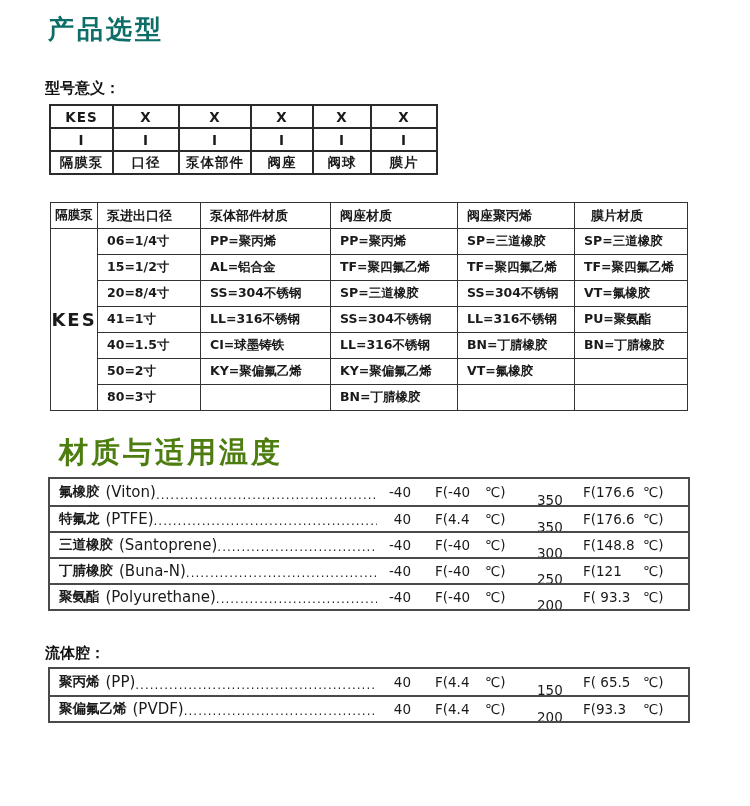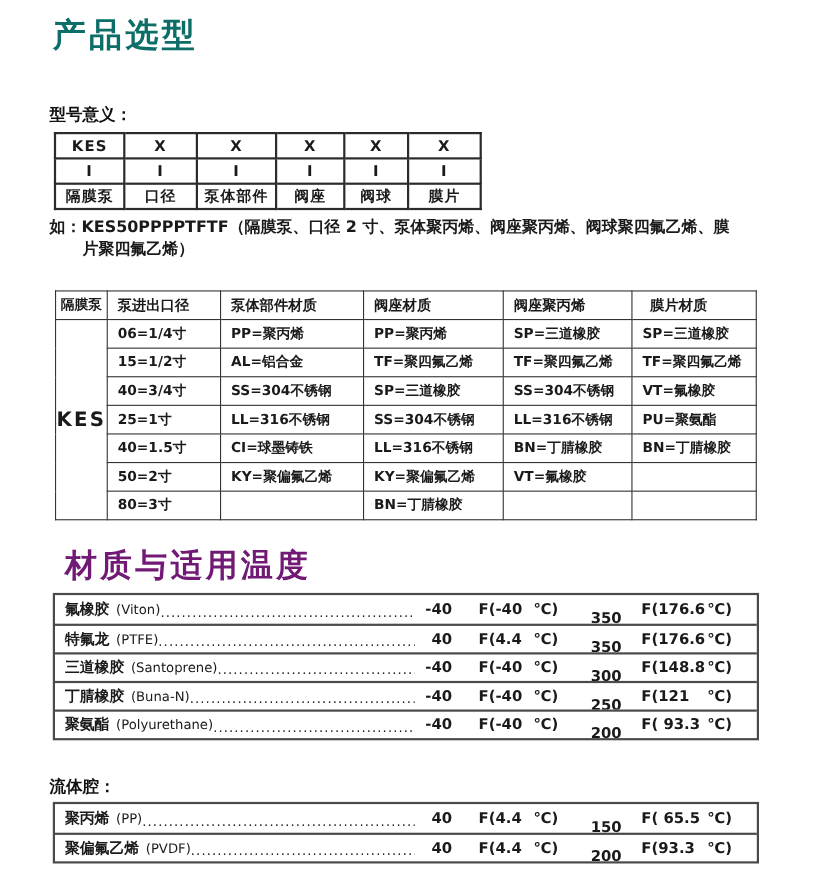--- a/index.html
+++ b/index.html
@@ -8,27 +8,27 @@
     width: 750px; height: 806px;
     font-family: "DejaVu Sans", "Liberation Sans", sans-serif;
     color: #1a1a1a;
     overflow: hidden;
   }
   .page { padding: 12px 0 0 45px; width: 750px; }
 
   
   .big-title {
     color: #0d6e67;
-    font-size: 30px;
+    font-size: 26px;
     font-weight: bold;
     letter-spacing: 3px;
     margin-left: 3px;
   }
   .big-title2 {
-    color: #701a75;
+    color: #4d7c0f;
     font-size: 29px;
     font-weight: bold;
     letter-spacing: 3px;
     margin-left: 14px;
     margin-top: 22px;
   }
   .sub-label {
     font-size: 15px;
     font-weight: bold;
     color: #111;
@@ -92,50 +92,50 @@
   .temp-row {
     display: flex;
     align-items: center;
     height: 26px;
     padding: 0 9px;
     border-top: 2px solid #4a4a4a;
     overflow: hidden;
   }
   .temp-row:first-child { border-top: none; }
   .mat-cn { font-size: 13.5px; font-weight: bold; white-space: nowrap; }
-  .mat-en { font-size: 12px; margin-left: 6px; white-space: nowrap; }
+  .mat-en { font-size: 15px; margin-left: 6px; white-space: nowrap; }
   .leader {
     flex: 1 1 auto;
     overflow: hidden;
     white-space: nowrap;
     align-self: flex-end;
     height: 17px;
     font-size: 12px;
     letter-spacing: 1px;
     color: #222;
   }
   .leader::after {
     content: "....................................................................................................................................";
   }
-  .tv { font-size: 13.5px; white-space: nowrap; flex: 0 0 auto; font-weight: bold; }
+  .tv { font-size: 13.5px; white-space: nowrap; flex: 0 0 auto; }
   .tv.min { width: 34px; text-align: right; }
   .tv.f1  { width: 50px; margin-left: 24px; }
   .tv.c1  { width: 52px; }
   .tv.max { width: 46px; margin-top: 15px; }
   .tv.f2  { width: 60px; }
   .tv.c2  { width: 36px; text-align: left; }
 </style>
 </head>
 <body>
 
 <div class="page">
 
   <h1 class="big-title">产品选型</h1>
 
-  <div style="margin-top:41px;">
+  <div style="margin-top:31px;">
     <span class="sub-label">型号意义：</span>
   </div>
 
   <table class="model-table">
     <colgroup>
       <col style="width:63px">
         <col style="width:66px">
         <col style="width:72px">
       <col style="width:62px">
         <col style="width:58px">
@@ -162,24 +162,20 @@
       <td>隔膜泵</td>
       <td>口径</td>
       <td>泵体部件</td>
       <td>阀座</td>
       <td>阀球</td>
       <td>膜片</td>
     </tr>
   </tbody>
     </table>
 
-  <div class="example">
-    <div class="l1">如：KES50PPPPTFTF（隔膜泵、口径 2 寸、泵体聚丙烯、阀座聚丙烯、阀球聚四氟乙烯、膜</div>
-    <div class="l2">片聚四氟乙烯）</div>
-  </div>
 
   <table class="sel-table">
     <colgroup>
       <col style="width:47px">
         <col style="width:103px">
         <col style="width:130px">
       <col style="width:127px">
         <col style="width:117px">
         <col style="width:113px">
     </colgroup>
@@ -201,28 +197,28 @@
       <td>SP=三道橡胶</td>
     </tr>
     <tr>
       <td>15=1/2寸</td>
       <td>AL=铝合金</td>
       <td>TF=聚四氟乙烯</td>
       <td>TF=聚四氟乙烯</td>
       <td>TF=聚四氟乙烯</td>
     </tr>
     <tr>
-      <td>40=3/4寸</td>
+      <td>20=8/4寸</td>
       <td>SS=304不锈钢</td>
       <td>SP=三道橡胶</td>
       <td>SS=304不锈钢</td>
       <td>VT=氟橡胶</td>
     </tr>
     <tr>
-      <td>25=1寸</td>
+      <td>41=1寸</td>
       <td>LL=316不锈钢</td>
       <td>SS=304不锈钢</td>
       <td>LL=316不锈钢</td>
       <td>PU=聚氨酯</td>
     </tr>
     <tr>
       <td>40=1.5寸</td>
       <td>CI=球墨铸铁</td>
       <td>LL=316不锈钢</td>
       <td>BN=丁腈橡胶</td>

